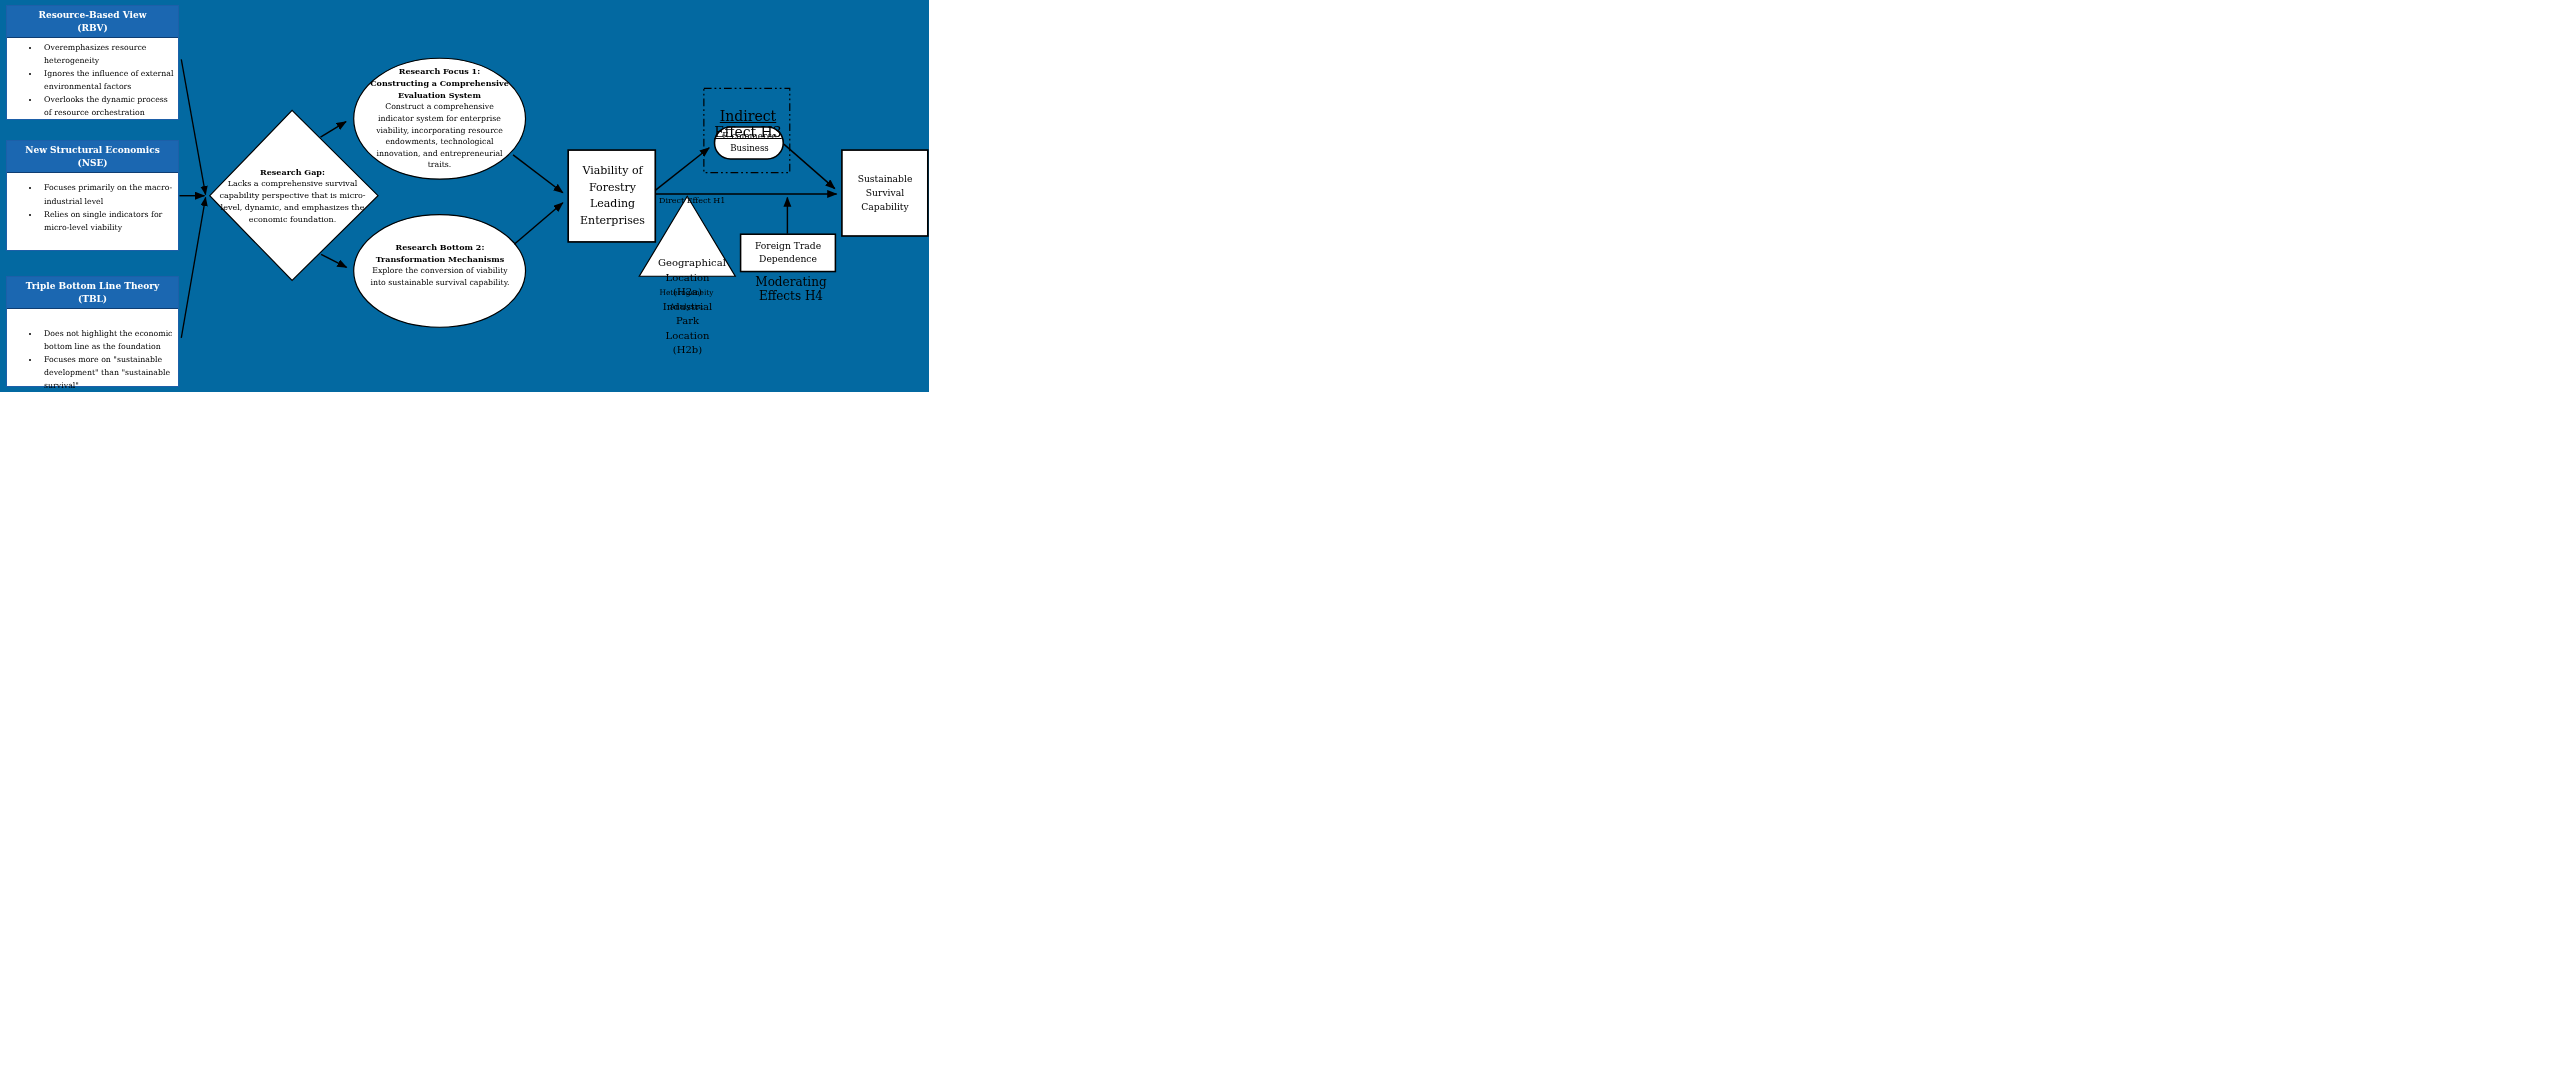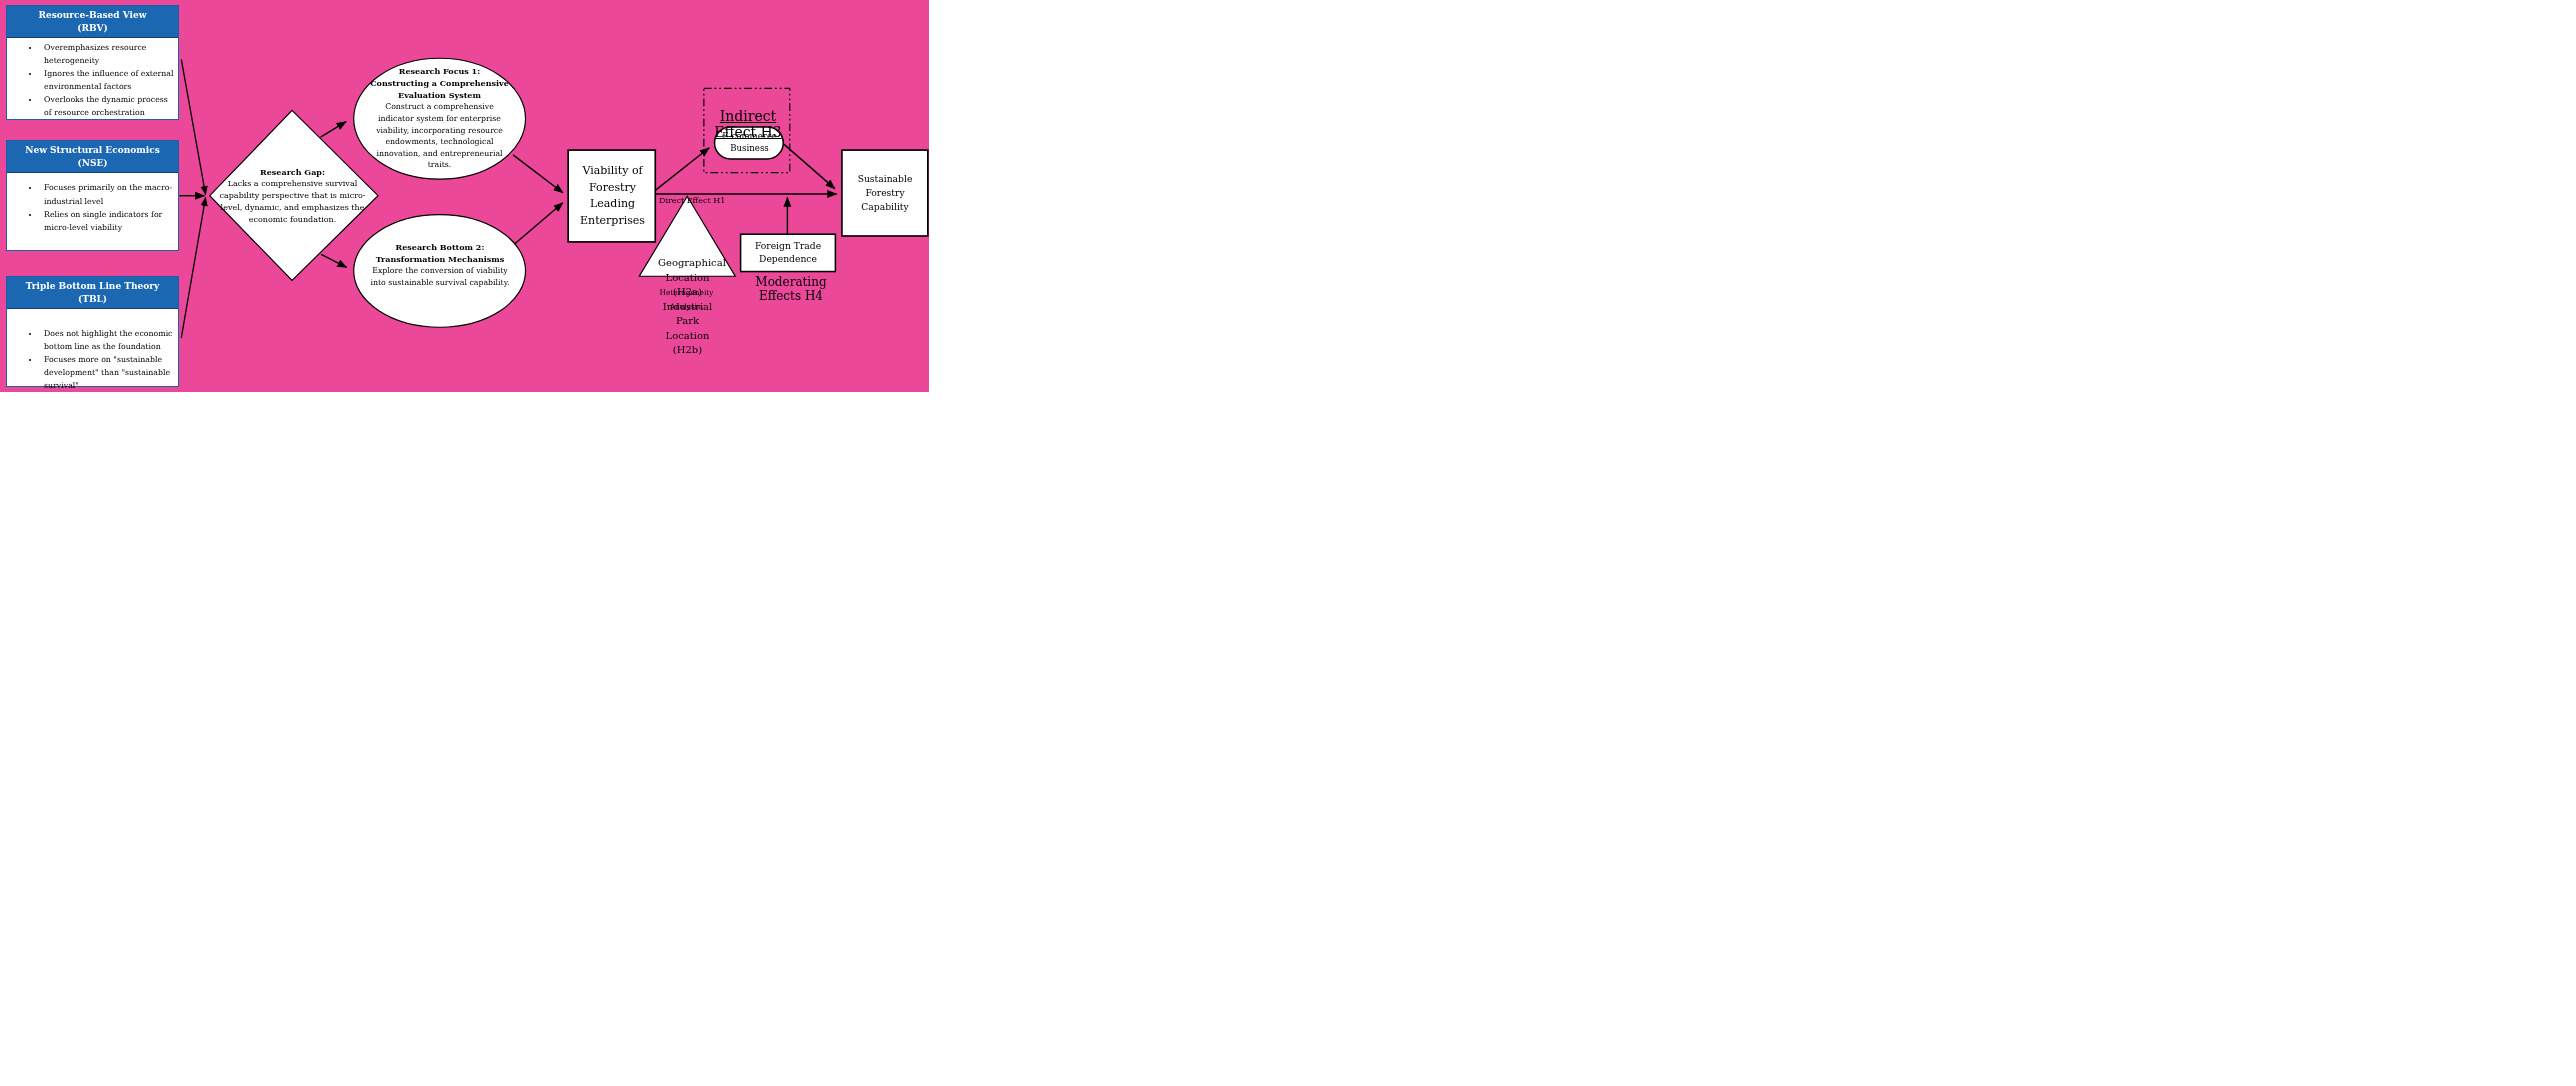--- a/index.html
+++ b/index.html
@@ -4,21 +4,21 @@
 <style>
   html, body {
     margin: 0;
     padding: 0;
     background: #ffffff;
   }
   .stage {
     position: relative;
     width: 929px;
     height: 392px;
-    background: #ec4899;
+    background: #0369a1;
     font-family: "DejaVu Serif", "Liberation Serif", serif;
     color: #000000;
     overflow: hidden;
   }
   .layer-svg {
     position: absolute;
     left: 0; top: 0;
     width: 929px;
     height: 392px;
   }
@@ -204,17 +204,17 @@
     <div>Analysis:</div>
   </div>
 
   <div class="flexcenter" id="ft-text">
     <div>Foreign Trade Dependence</div>
   </div>
 
   <div class="txt" id="moderating-label">Moderating Effects H4</div>
 
   <div class="flexcenter" id="sustainable-text">
-    <div>Sustainable Forestry Capability</div>
+    <div>Sustainable Survival Capability</div>
   </div>
 
 </div>
 
 
 </body></html>

